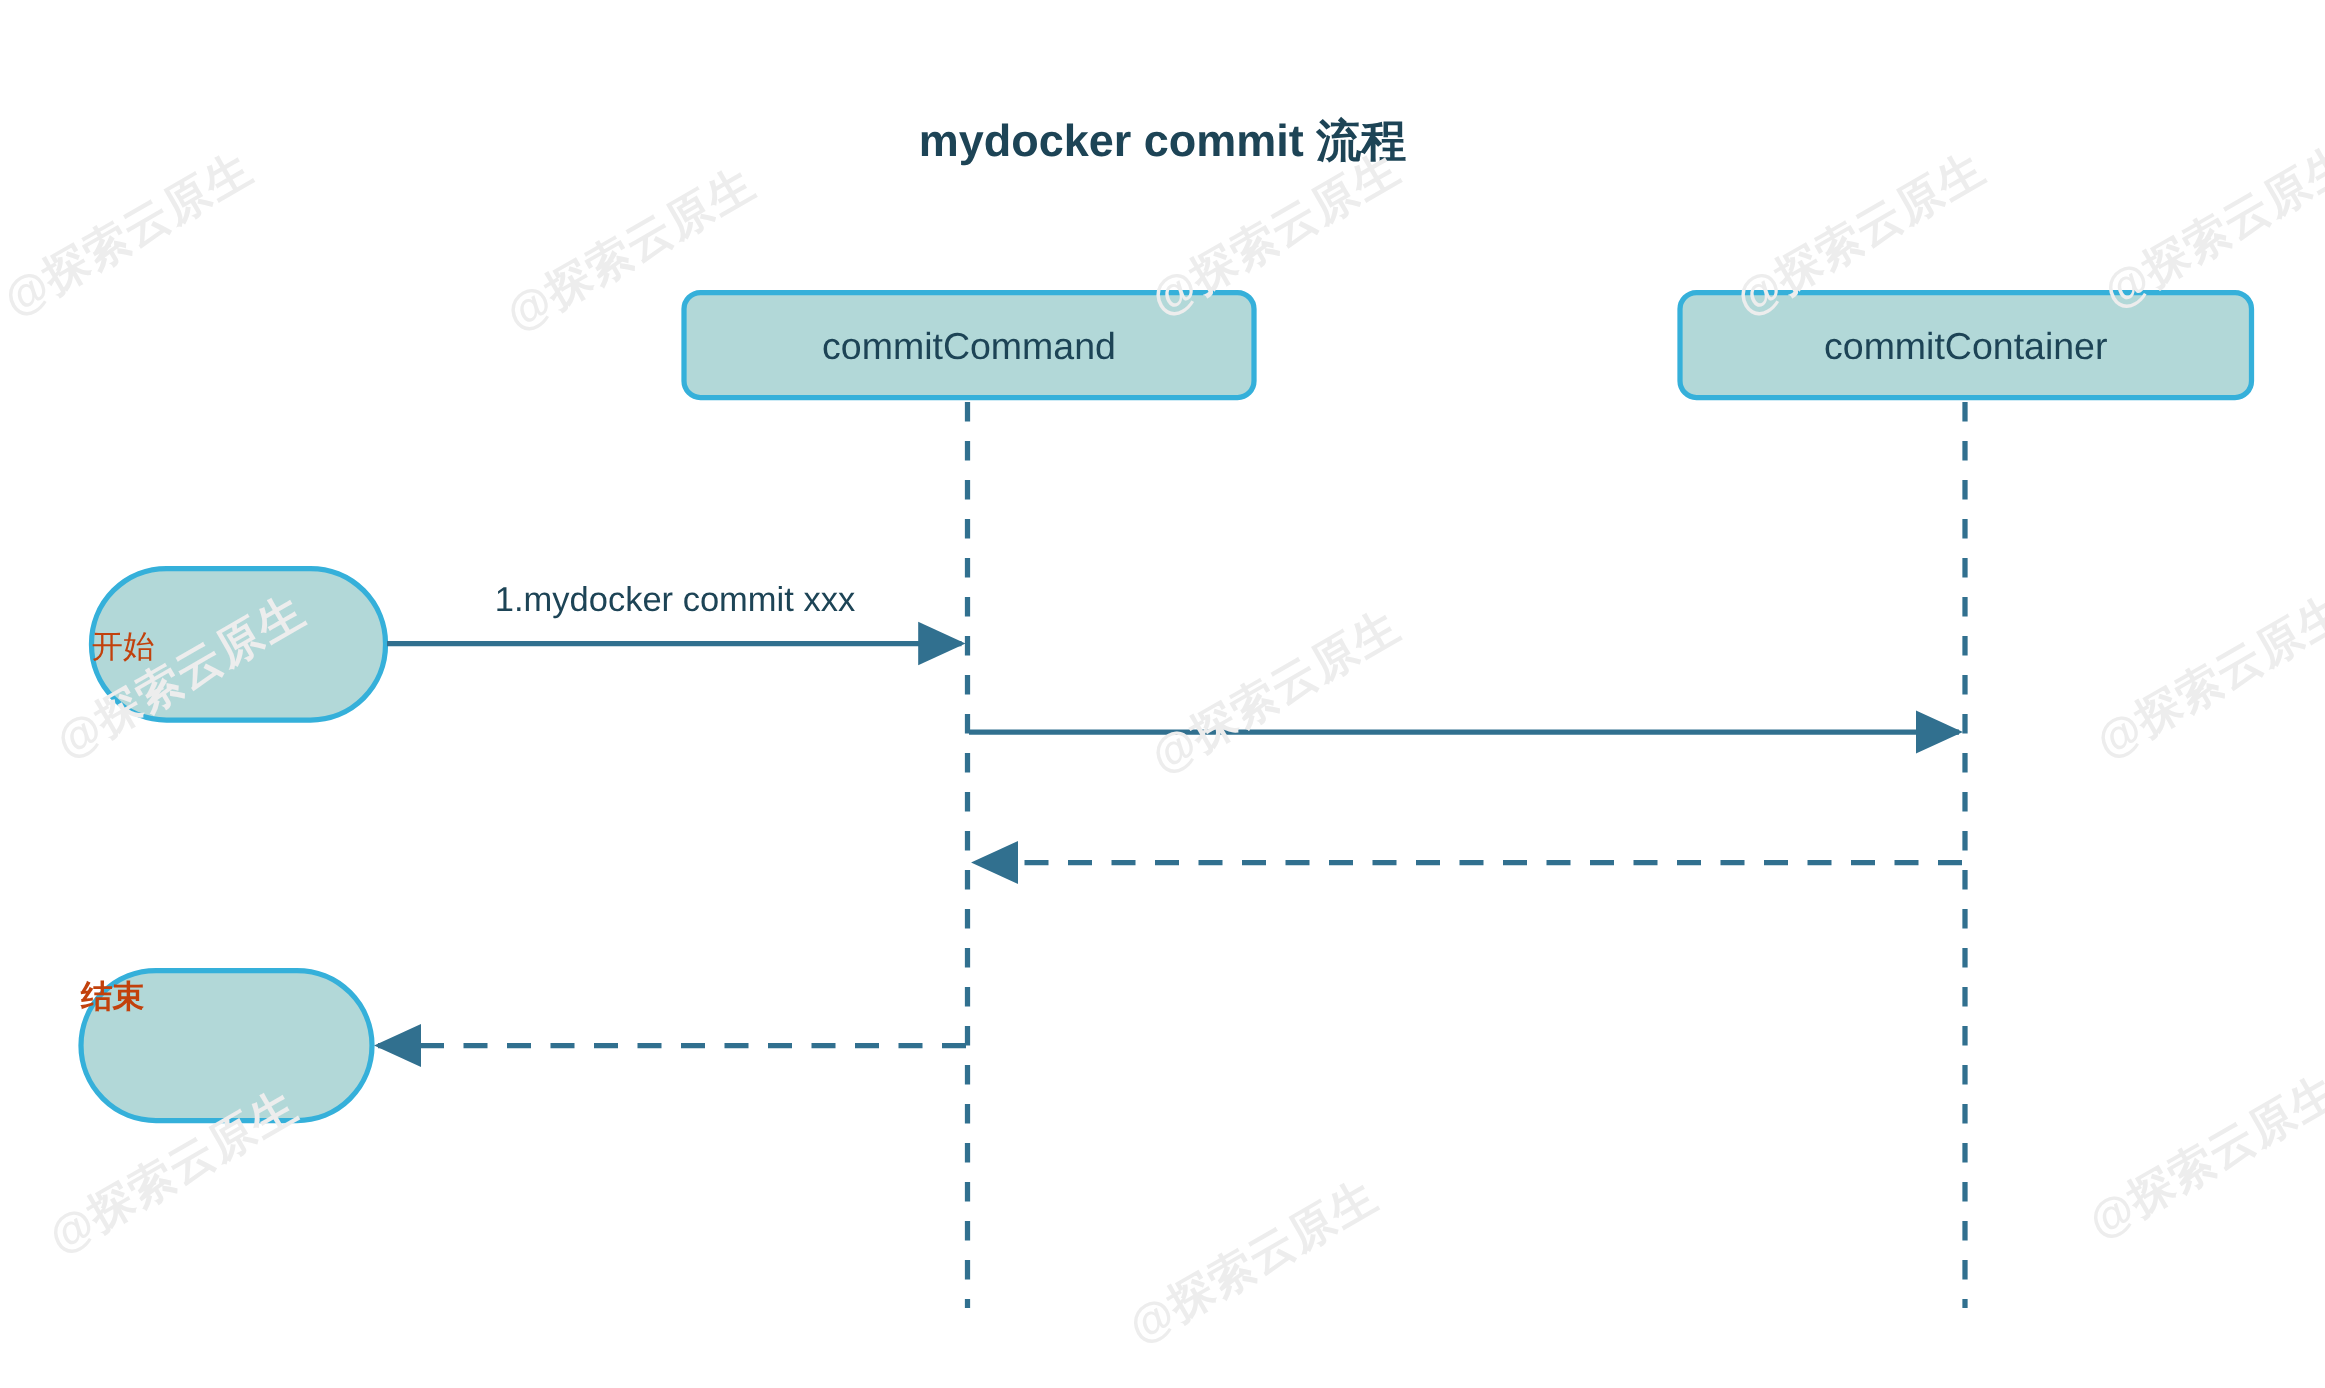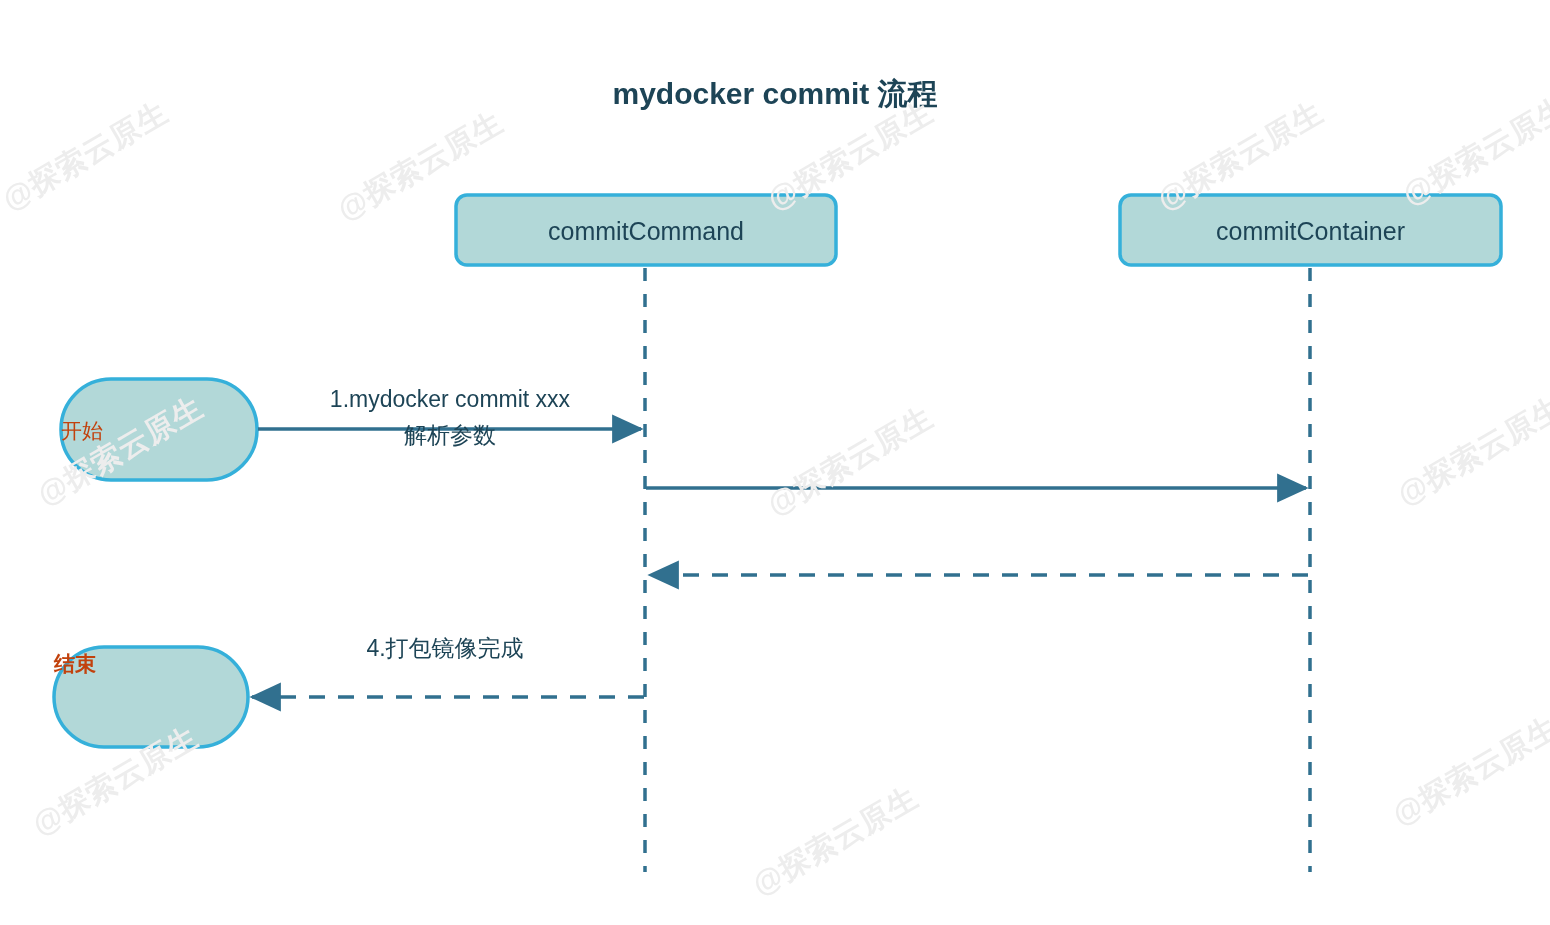--- a/index.html
+++ b/index.html
@@ -124,26 +124,24 @@
   <div class="txt participant-label" style="left:456px; top:217px; width:380px;">commitCommand</div>
 
   <div class="txt participant-label" style="left:1120px; top:217px; width:381px;">commitContainer</div>
 
   <div class="txt node-label" style="left:61px; top:417px; width:196px;">开始</div>
 
   <div class="txt node-label" style="left:54px; top:650px; width:194px;font-weight:bold;">结束</div>
 
   <div class="txt msg-label" style="left:260px; top:350px; width:380px;margin-top:32px;">
     <div>1.mydocker commit xxx</div>
-    <div>解析参数</div>
   </div>
 
 
 
-  <div class="txt msg-label" style="left:250px; top:631px; width:390px;">4.打包镜像完成</div>
 
   <div class="wm-layer">
     <div class="wm" style="left:-5px;  top:185px;">@探索云原生</div>
     <div class="wm" style="left:330px; top:195px;">@探索云原生</div>
     <div class="wm" style="left:760px; top:185px;">@探索云原生</div>
     <div class="wm" style="left:1150px;top:185px;">@探索云原生</div>
     <div class="wm" style="left:1395px;top:180px;">@探索云原生</div>
 
     <div class="wm" style="left:30px;  top:480px;">@探索云原生</div>
     <div class="wm" style="left:760px; top:490px;">@探索云原生</div>

